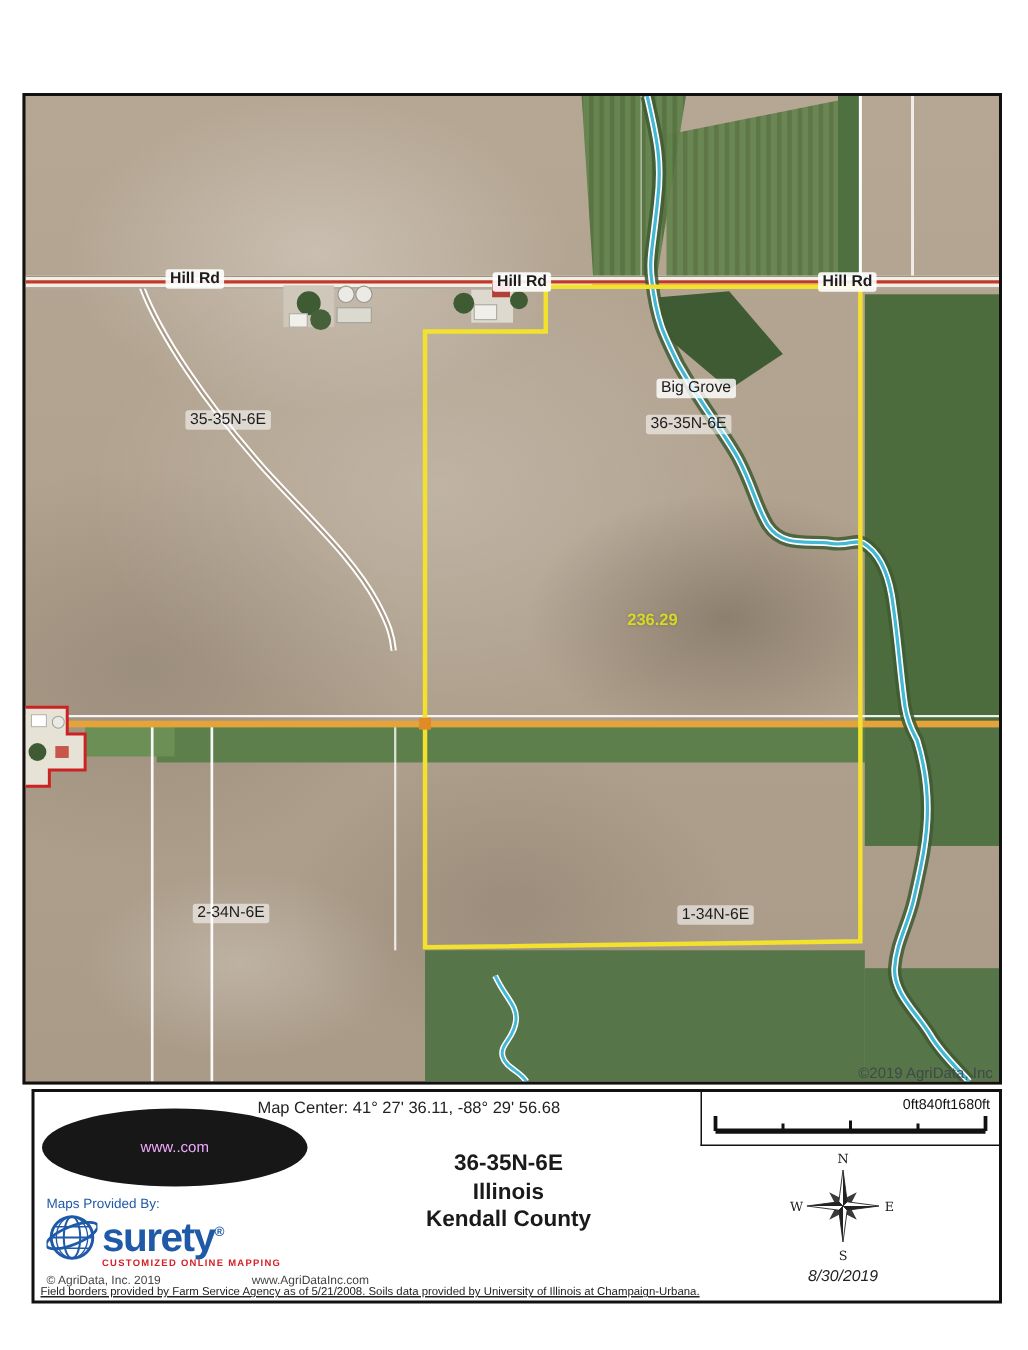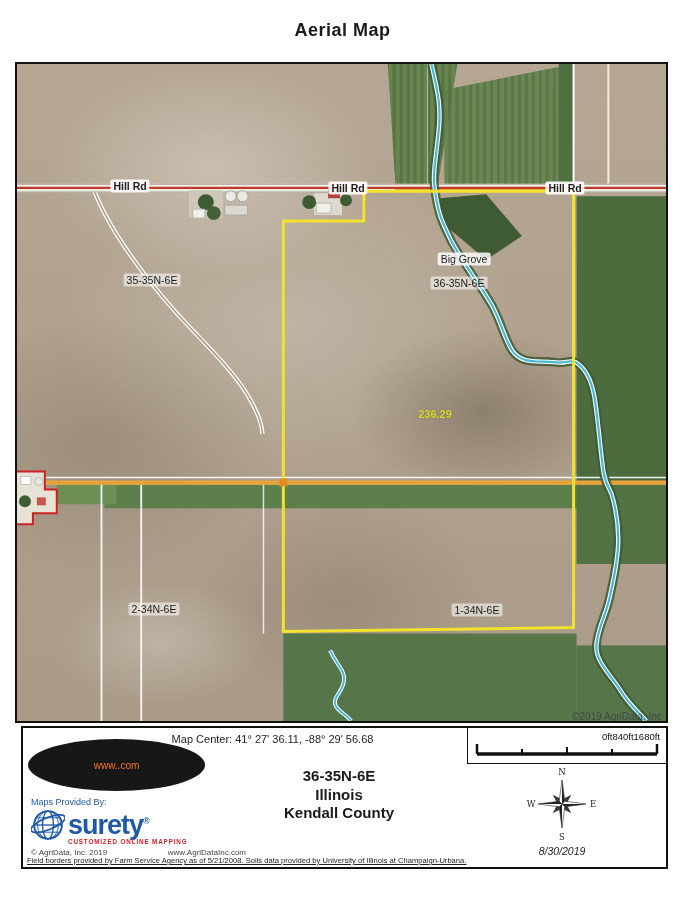--- a/index.html
+++ b/index.html
@@ -39,21 +39,21 @@
               font-size:11px;color:#222;}
   .scalebox{position:absolute;right:0;top:0;width:199px;height:36px;
             box-sizing:border-box;border-left:1.5px solid #111;border-bottom:1.5px solid #111;
             background:#fff;}
   .scale-labels{display:flex;justify-content:flex-end;font-size:9.5px;
                 color:#111;padding:3px 6px 0 6px;}
   .scalebox svg{display:block;margin:0 auto;}
 
   .bigfarms{position:absolute;left:5px;top:11px;width:177px;height:52px;
             background:#171717;border-radius:50%;display:flex;align-items:center;
-            justify-content:center;color:#f97316;}
+            justify-content:center;color:#f0abfc;}
   .bigfarms .sm{font-size:10px;}
   .bigfarms .nm{font-family:"DejaVu Serif", serif;font-style:italic;
                 font-size:23px;letter-spacing:1px;margin:0 1px 4px 1px;}
 
   .location{position:absolute;left:216px;top:39px;width:200px;text-align:center;
             font-size:15px;font-weight:bold;color:#1a1a1a;line-height:18.5px;}
 
   .compass{position:absolute;left:499px;top:36px;width:80px;height:80px;}
   .compass text{font-family:"DejaVu Serif", serif;font-size:8.5px;fill:#222;}
   .date{position:absolute;left:489px;top:117px;width:100px;text-align:center;
@@ -71,21 +71,20 @@
   .provider-foot{display:flex;justify-content:space-between;width:215px;
                  font-size:8px;color:#444;margin-top:3px;}
   .disclaimer{position:absolute;left:4px;bottom:2px;width:540px;font-size:7.6px;
               color:#222;text-decoration:underline;white-space:nowrap;}
 </style>
 </head>
 <body>
 
 <div class="page">
 
-  <div class="title">Aerial Map</div>
 
   <div class="map">
     <svg viewBox="0 0 653 661" preserveAspectRatio="none">
       <defs>
         <pattern id="rows" patternUnits="userSpaceOnUse" width="7" height="7">
           <rect width="7" height="7" fill="#62834c"></rect>
           <rect width="3" height="7" fill="#55713f"></rect>
         </pattern>
       </defs>
 

